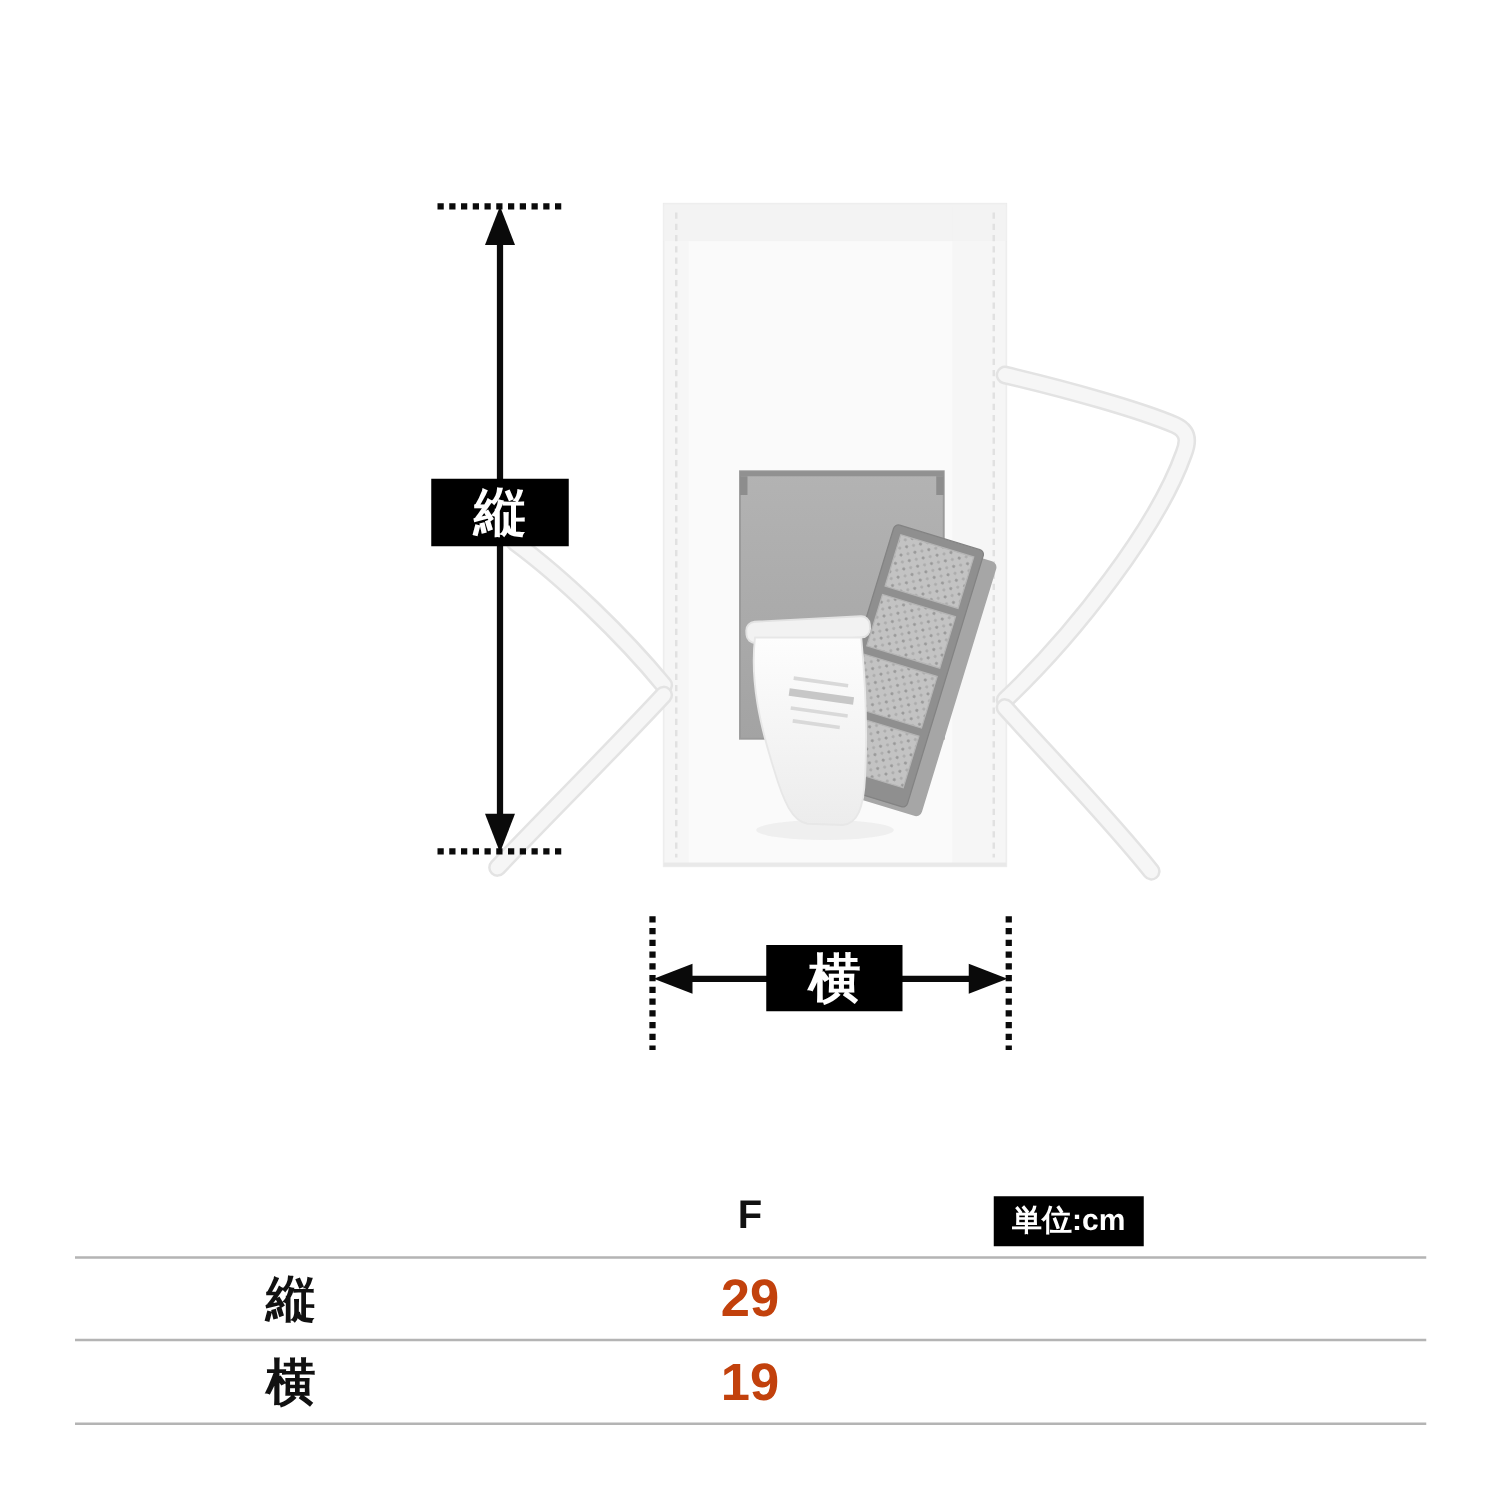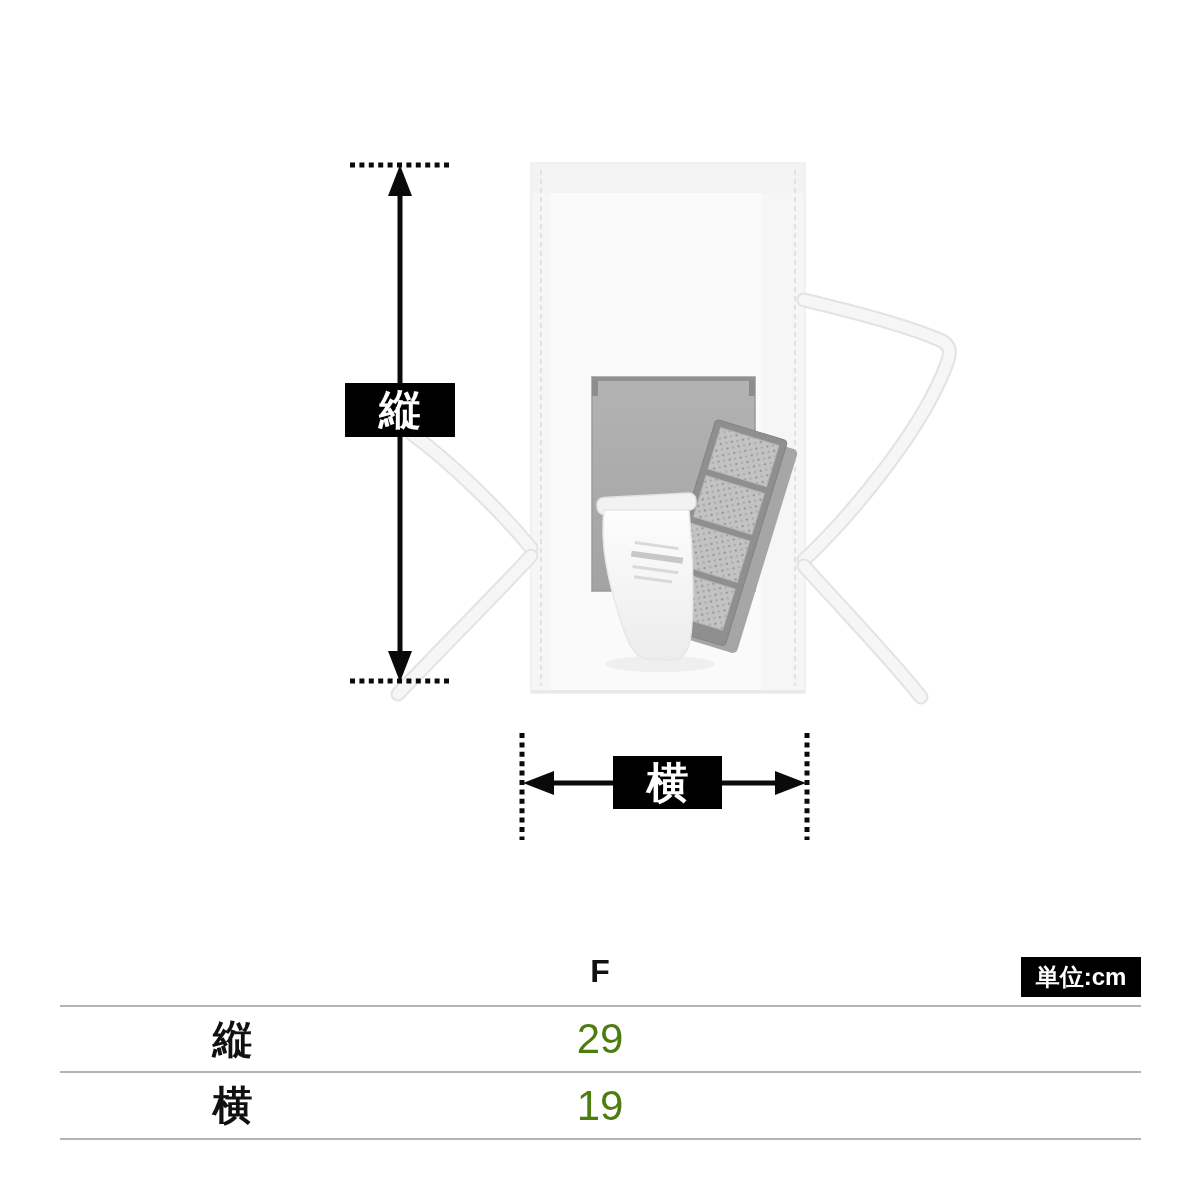--- a/index.html
+++ b/index.html
@@ -13,23 +13,23 @@
     background:#000;color:#fff;font-weight:600;line-height:1;
   }
   .dim-label.v{left:345px;top:383px;width:110px;height:54px;font-size:42px;}
   .dim-label.h{left:613px;top:756px;width:109px;height:53px;font-size:42px;}
   .size-table{position:absolute;left:60px;top:938px;width:1081px;box-sizing:border-box;}
   .size-table .tr{display:flex;align-items:center;box-sizing:border-box;border-bottom:2px solid #b4b4b4;}
   .size-table .tr.header{height:69px;}
   .size-table .tr.r1{height:66px;}
   .size-table .tr.r2{height:67px;}
   .c1{width:345px;text-align:center;font-size:40px;font-weight:700;color:#111;}
-  .c2{width:390px;text-align:center;color:#4d7c0f;font-size:42px;font-weight:400;}
+  .c2{width:390px;text-align:center;color:#c2410c;font-size:42px;font-weight:700;}
   .c2.hdr{font-size:32px;font-weight:600;color:#111;}
-  .c3{flex:1;display:flex;justify-content:flex-end;align-items:flex-end;align-self:stretch;padding-bottom:8px;box-sizing:border-box;}
+  .c3{flex:1;display:flex;align-items:flex-end;align-self:stretch;padding-bottom:8px;box-sizing:border-box;}
   .unit-badge{
     display:flex;align-items:center;justify-content:center;
     background:#000;color:#fff;font-size:24px;font-weight:600;
     height:40px;padding:0 14px;min-width:92px;line-height:1;
   }
 </style>
 </head>
 <body>
 
 <div class="stage">

